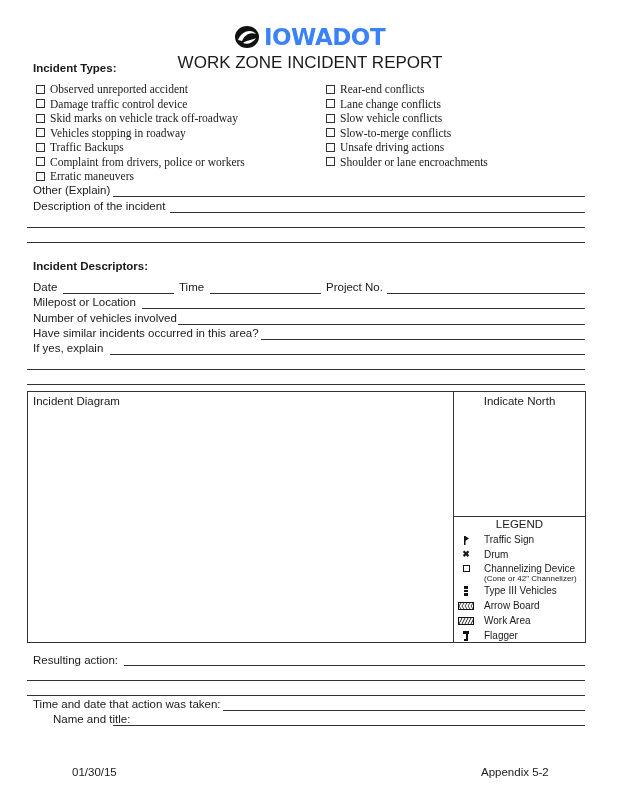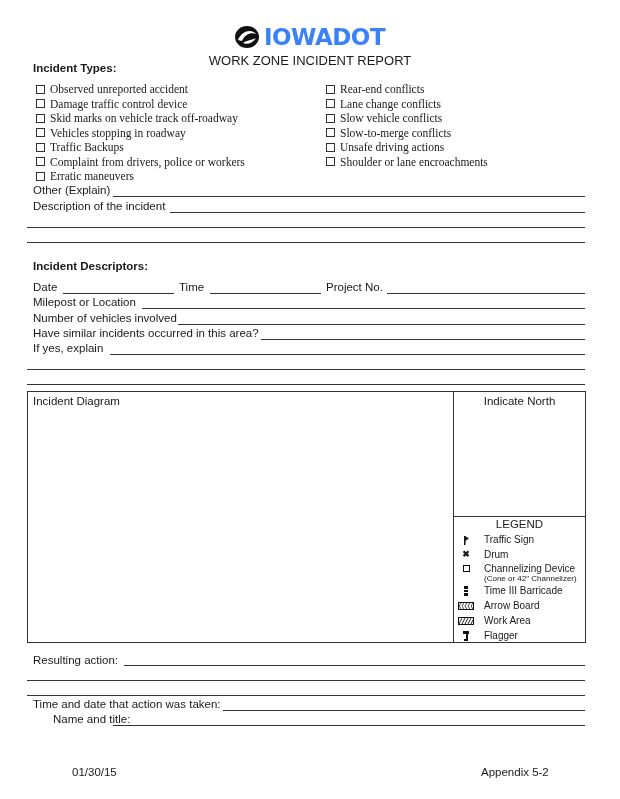--- a/index.html
+++ b/index.html
@@ -1,20 +1,20 @@
 <!DOCTYPE html>
 <html><head>
 <meta charset="utf-8">
 <style>
   html,body{margin:0;padding:0;background:#fff;}
   body{width:620px;height:799px;position:relative;overflow:hidden;font-family:"Liberation Sans",sans-serif;color:#1a1a1a;font-size:11.5px;}
   .abs{position:absolute;}
   .logo{left:234px;top:22px;height:30px;display:flex;align-items:center;}
   .logo-text{font-family:"DejaVu Sans",sans-serif;font-weight:bold;font-size:23px;letter-spacing:-0.5px;color:#3b82f6;margin-left:2px;line-height:1;}
-  .title{left:0;width:620px;top:53px;text-align:center;font-size:13px;}
+  .title{left:0;width:620px;top:53px;text-align:center;font-size:17px;}
   .title span{position:relative;left:0px;}
   .h{font-weight:bold;font-size:11.5px;}
   .cb-row{display:flex;align-items:center;height:14.5px;white-space:nowrap;font-family:Liberation Serif, serif;}
   .cb{width:9px;height:9px;border:1px solid #333;margin-right:5px;box-sizing:border-box;flex:none;background:#fff;}
   .line{position:absolute;border-bottom:1px solid #333;height:0;}
   .lbl{position:absolute;white-space:nowrap;font-size:11.5px;line-height:14px;}
   .box{position:absolute;left:27px;top:391px;width:559px;height:252px;border:1px solid #333;box-sizing:border-box;}
   .vdiv{position:absolute;left:453px;top:391px;width:1px;height:252px;background:#333;}
   .hdiv{position:absolute;left:453px;top:516px;width:133px;height:1px;background:#333;}
   .legend-title{position:absolute;left:453px;width:133px;top:518px;text-align:center;font-size:11.5px;}
@@ -157,21 +157,21 @@
   <span><span>Channelizing Device</span><span class="leg-sub">(Cone or 42" Channelizer)</span></span>
 </div>
 <div class="leg-row" style="top:585px;">
   <span class="leg-icon">
     <svg width="6" height="10" viewBox="0 0 6 10">
         <rect x="1" y="0" width="4" height="10" fill="#111"></rect>
         <rect x="0" y="3" width="6" height="1" fill="#fff"></rect>
         <rect x="0" y="6" width="6" height="1" fill="#fff"></rect>
       </svg>
   </span>
-  <span>Time III Barricade</span>
+  <span>Type III Vehicles</span>
 </div>
 <div class="leg-row" style="top:600px;">
   <span class="leg-icon">
     <svg width="16" height="8" viewBox="0 0 16 8">
         <rect x="0.5" y="0.5" width="15" height="7" fill="#fff" stroke="#111"></rect>
         <path d="M3 1 L1 4 L3 7 M6 1 L4 4 L6 7 M9 1 L7 4 L9 7 M12 1 L10 4 L12 7 M15 1 L13 4 L15 7" stroke="#111" fill="none" stroke-width="0.8"></path>
       </svg>
   </span>
   <span>Arrow Board</span>
 </div>

